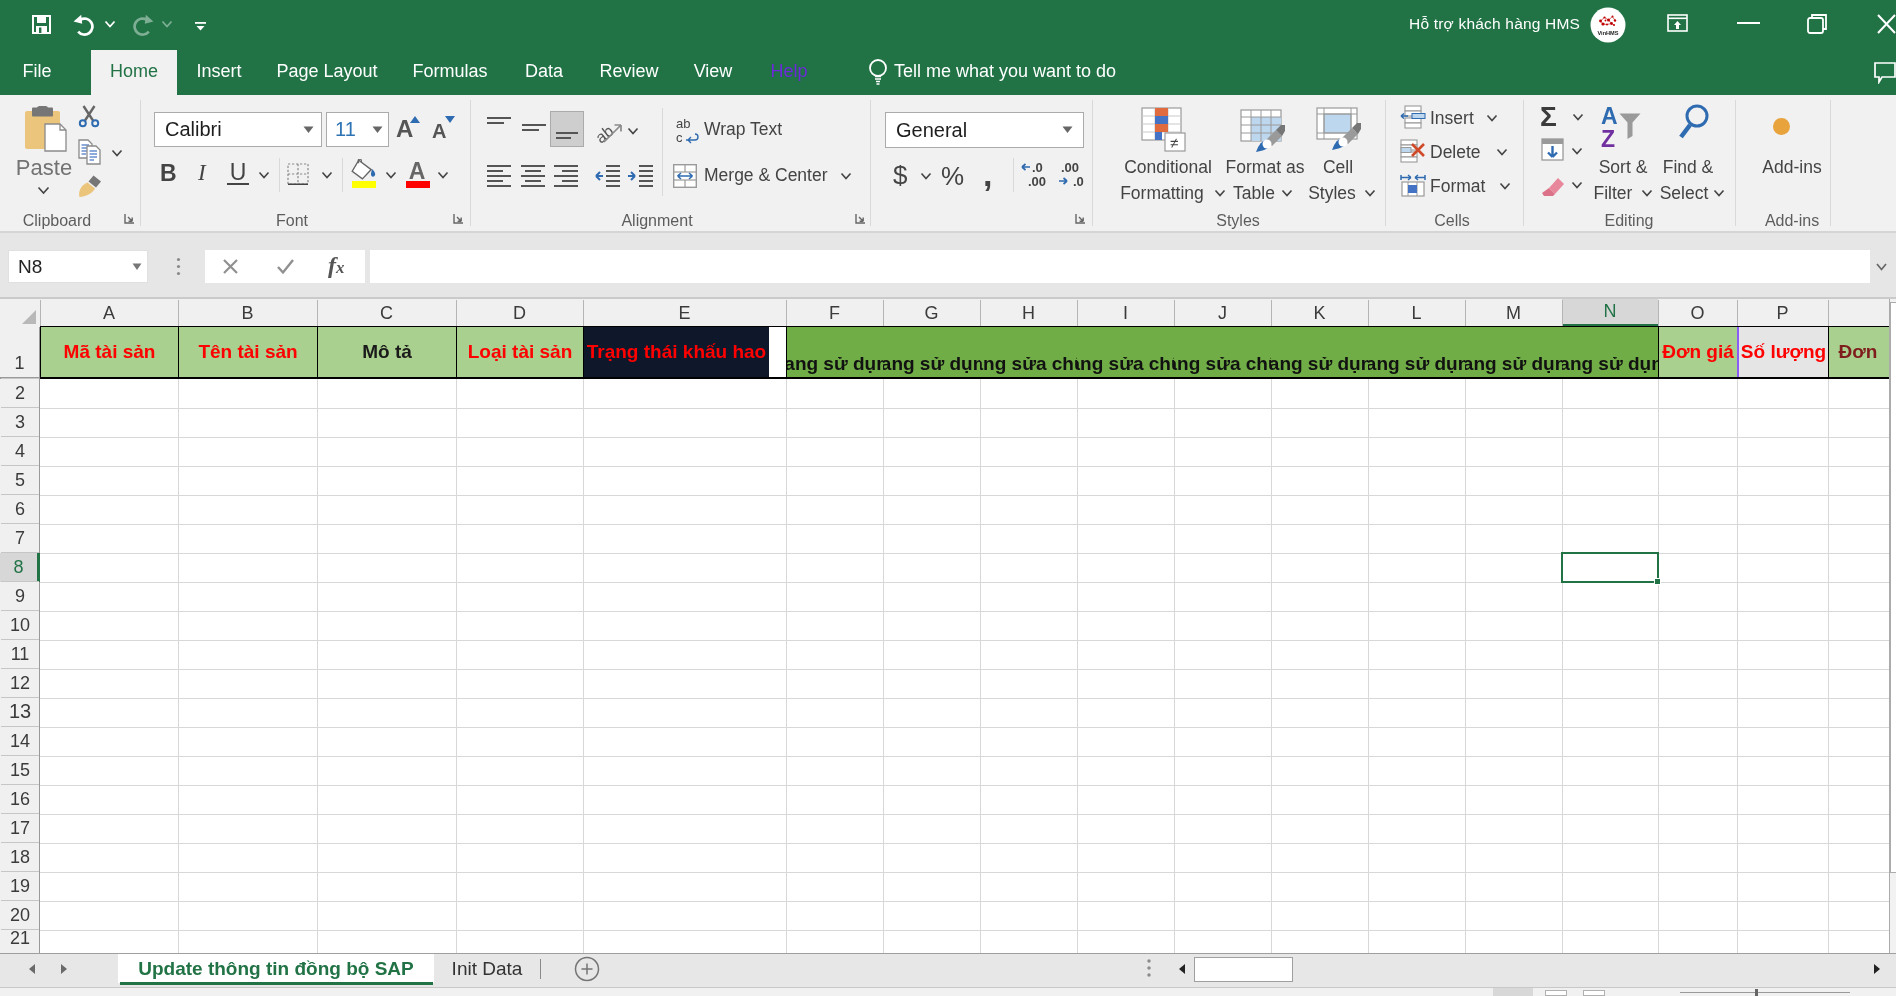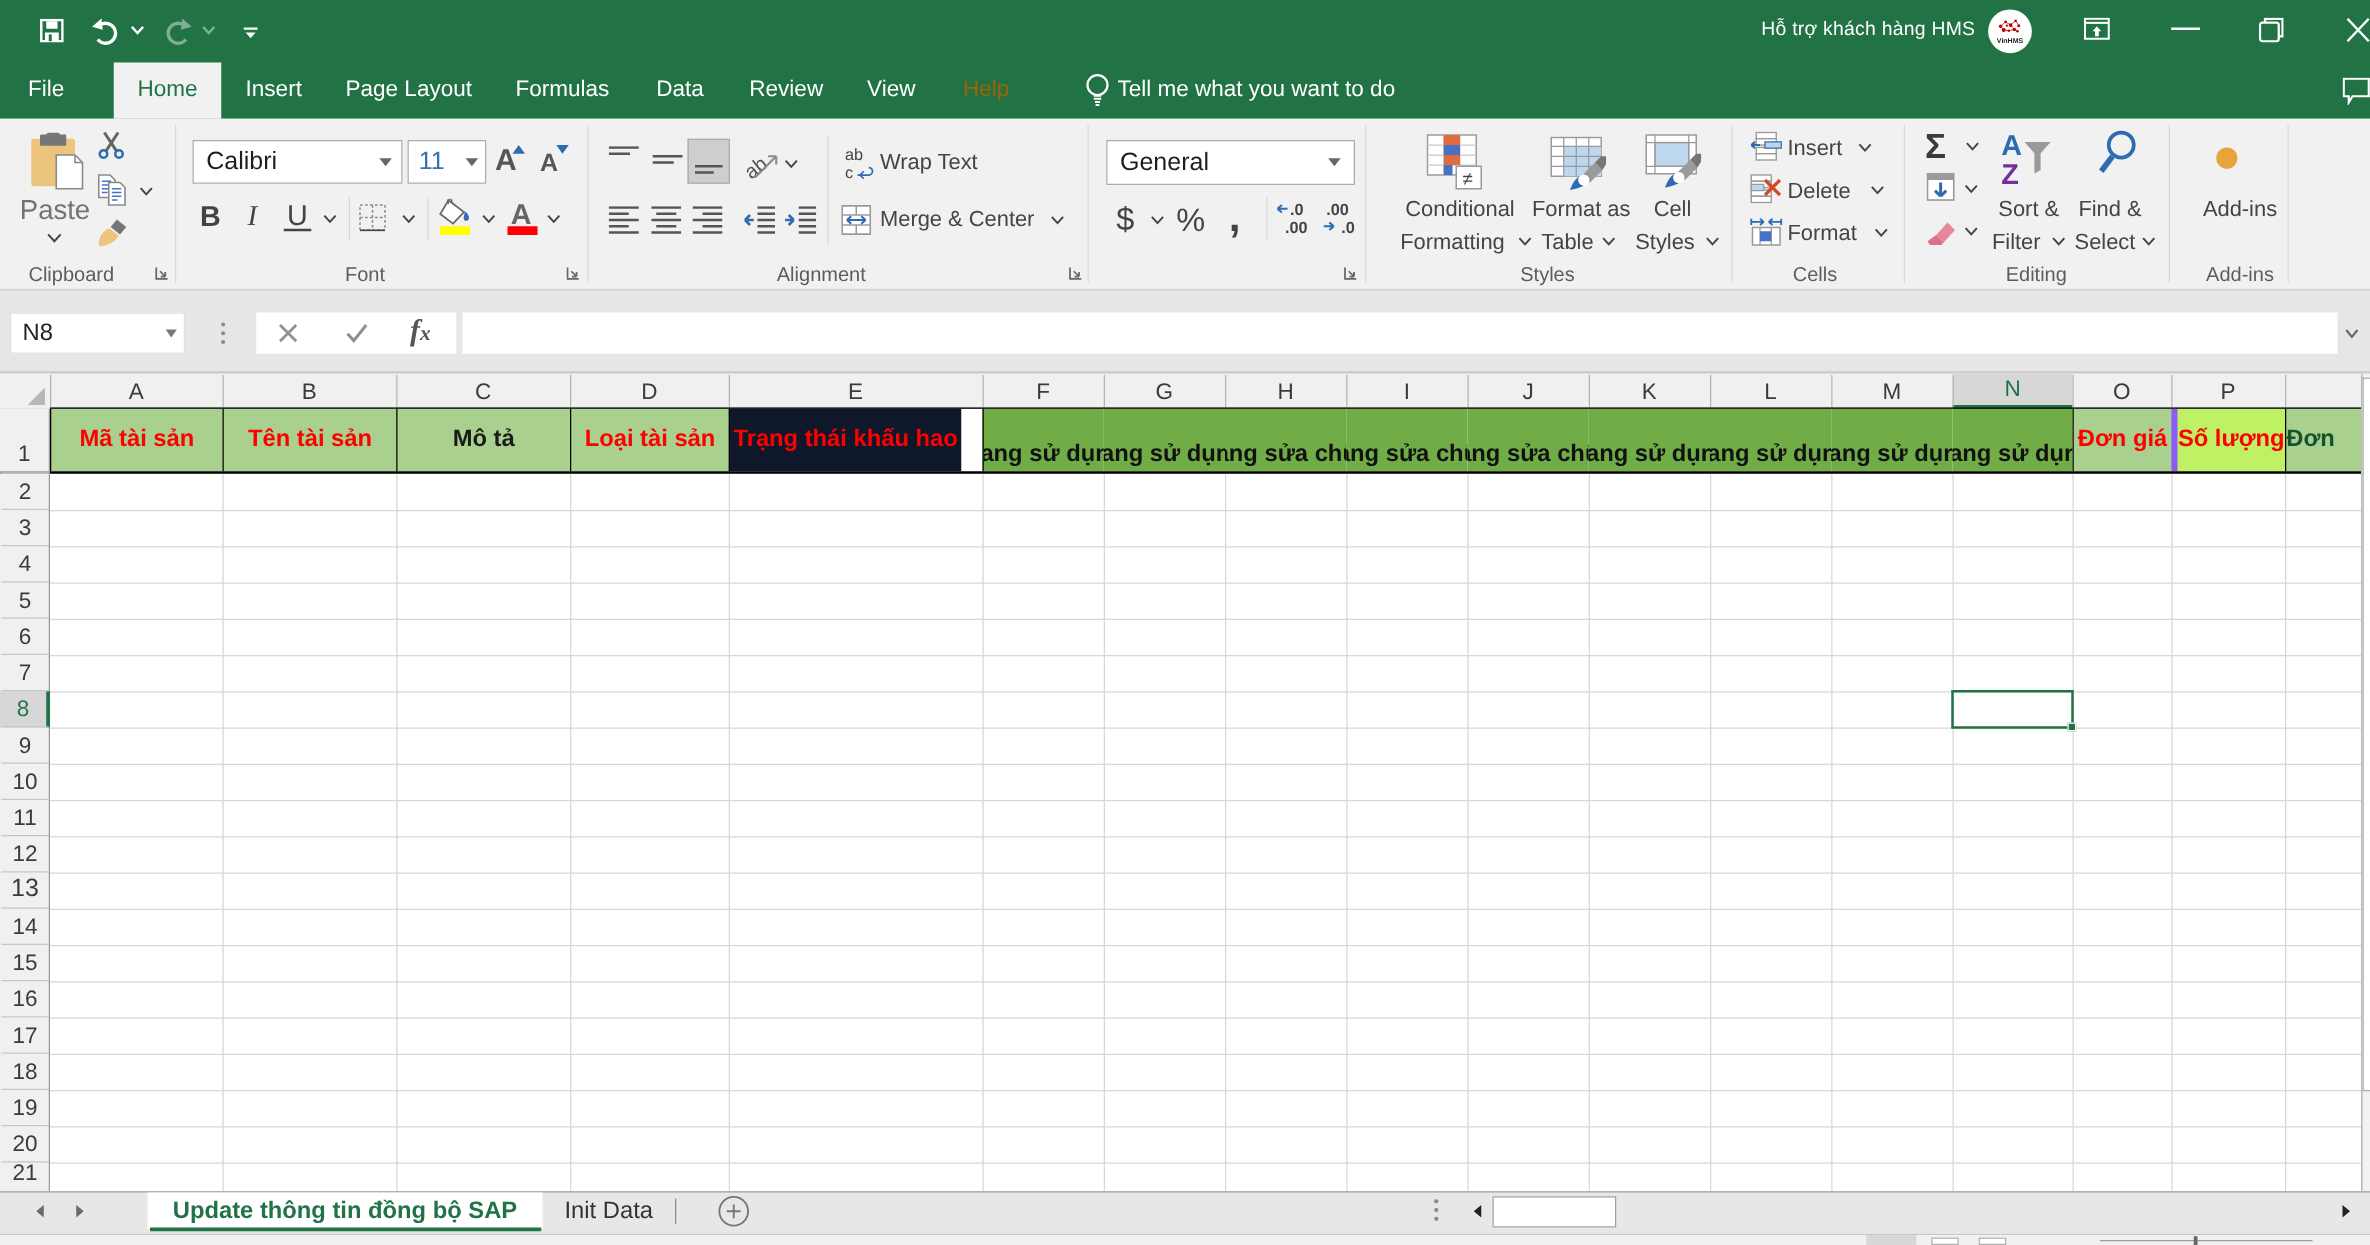--- a/index.html
+++ b/index.html
@@ -75,21 +75,21 @@
 <div class="ab" style="left:0;top:48px;width:1896px;height:47px;background:#217346"></div>
 <div class="ab" style="left:91px;top:50px;width:86px;height:45px;background:#F1F1F1"></div>
 <div class="ab" style="left:-33px;top:48px;width:140px;height:47px;display:flex;align-items:center;justify-content:center;color:#fff;font-size:18px;">File</div>
 <div class="ab" style="left:64px;top:48px;width:140px;height:47px;display:flex;align-items:center;justify-content:center;color:#217346;font-size:18px;">Home</div>
 <div class="ab" style="left:149px;top:48px;width:140px;height:47px;display:flex;align-items:center;justify-content:center;color:#fff;font-size:18px;">Insert</div>
 <div class="ab" style="left:257px;top:48px;width:140px;height:47px;display:flex;align-items:center;justify-content:center;color:#fff;font-size:18px;">Page Layout</div>
 <div class="ab" style="left:380px;top:48px;width:140px;height:47px;display:flex;align-items:center;justify-content:center;color:#fff;font-size:18px;">Formulas</div>
 <div class="ab" style="left:474px;top:48px;width:140px;height:47px;display:flex;align-items:center;justify-content:center;color:#fff;font-size:18px;">Data</div>
 <div class="ab" style="left:559px;top:48px;width:140px;height:47px;display:flex;align-items:center;justify-content:center;color:#fff;font-size:18px;">Review</div>
 <div class="ab" style="left:643px;top:48px;width:140px;height:47px;display:flex;align-items:center;justify-content:center;color:#fff;font-size:18px;">View</div>
-<div class="ab" style="left:719px;top:48px;width:140px;height:47px;display:flex;align-items:center;justify-content:center;color:#a16207;font-size:18px;">Help</div>
+<div class="ab" style="left:719px;top:48px;width:140px;height:47px;display:flex;align-items:center;justify-content:center;color:#6d28d9;font-size:18px;">Help</div>
 <svg class="ab" style="left:867px;top:58px" width="22" height="28" viewBox="0 0 22 28">
 <circle cx="11" cy="10" r="8" fill="none" stroke="#fff" stroke-width="1.8"></circle>
 <path d="M8 18.5 L14 18.5 M8 21 L14 21 M9 23.5 L13 23.5 M9.5 26 L12.5 26" stroke="#fff" stroke-width="1.6"></path>
     </svg>
 <div class="ab" style="left:894px;top:48px;height:47px;display:flex;align-items:center;color:#fff;font-size:18px;">Tell me what you want to do</div>
 <svg class="ab" style="left:1874px;top:62px" width="22" height="22" viewBox="0 0 22 22">
 <path d="M1 1 L21 1 L21 15 L8 15 L5 20 L5 15 L1 15 Z" fill="none" stroke="#fff" stroke-width="1.7"></path>
     </svg>
 <div class="ab" style="left:0;top:95px;width:1896px;height:136px;background:#F1F1F1"></div>
 <div class="ab" style="left:0;top:231px;width:1896px;height:2px;background:#D5D5D5"></div>
@@ -629,24 +629,24 @@
     </div>
 <div class="ab" style="left:1465px;top:327px;width:97px;height:50px;background:#70AD47;overflow:hidden;display:flex;align-items:flex-end;justify-content:center;font-size:19px;font-weight:bold;color:#111;">
       <span style="white-space:nowrap;padding-bottom:2px;">Đang sử dụng</span>
     </div>
 <div class="ab" style="left:1562px;top:327px;width:96px;height:50px;background:#70AD47;overflow:hidden;display:flex;align-items:flex-end;justify-content:center;font-size:19px;font-weight:bold;color:#111;">
       <span style="white-space:nowrap;padding-bottom:2px;">Đang sử dụng</span>
     </div>
 <div class="ab" style="left:1658px;top:327px;width:79px;height:50px;background:#A9D08E;border-left:1px solid #000;overflow:hidden;display:flex;align-items:center;justify-content:center;font-size:19px;font-weight:bold;color:#FF0000;">
       <span style="white-space:nowrap;">Đơn giá</span>
     </div>
-<div class="ab" style="left:1737px;top:327px;width:91px;height:50px;background:#bef264;border-left:5px solid #8b5cf6;overflow:hidden;display:flex;align-items:center;justify-content:center;font-size:19px;font-weight:bold;color:#FF0000;">
+<div class="ab" style="left:1737px;top:327px;width:91px;height:50px;background:#e5e5e5;border-left:2px solid #8b5cf6;overflow:hidden;display:flex;align-items:center;justify-content:center;font-size:19px;font-weight:bold;color:#FF0000;">
       <span style="white-space:nowrap;">Số lượng</span>
     </div>
-<div class="ab" style="left:1828px;top:327px;width:61px;height:50px;background:#A9D08E;border-left:1px solid #000;overflow:hidden;display:flex;align-items:center;justify-content:flex-start;font-size:19px;font-weight:bold;color:#14532d;">
+<div class="ab" style="left:1828px;top:327px;width:61px;height:50px;background:#A9D08E;border-left:1px solid #000;overflow:hidden;display:flex;align-items:center;justify-content:center;font-size:19px;font-weight:bold;color:#7f1d1d;">
       <span style="white-space:nowrap;padding-right:2px;">Đơn</span>
     </div>
 <div class="ab" style="left:40px;top:326px;width:1849px;height:1px;background:#000;"></div>
 <div class="ab" style="left:40px;top:377px;width:1849px;height:2px;background:#000;"></div>
 <div class="ab" style="left:1561px;top:552px;width:98px;height:31px;border:2px solid #217346;"></div>
 <div class="ab" style="left:1654px;top:578px;width:7px;height:7px;background:#217346;border:1px solid #fff;"></div>
 <div class="ab" style="left:1889px;top:299px;width:7px;height:654px;background:#F2F2F2;border-left:1px solid #ABABAB;"></div>
 <div class="ab" style="left:1890px;top:302px;width:6px;height:571px;background:#FFF;border:1px solid #ABABAB;border-right:none;"></div>
 <div class="ab" style="left:0;top:953px;width:1896px;height:34px;background:#E7E7E7;border-top:1px solid #9f9f9f;"></div>
 <svg class="ab" style="left:26px;top:962px" width="12" height="14" viewBox="0 0 12 14">

